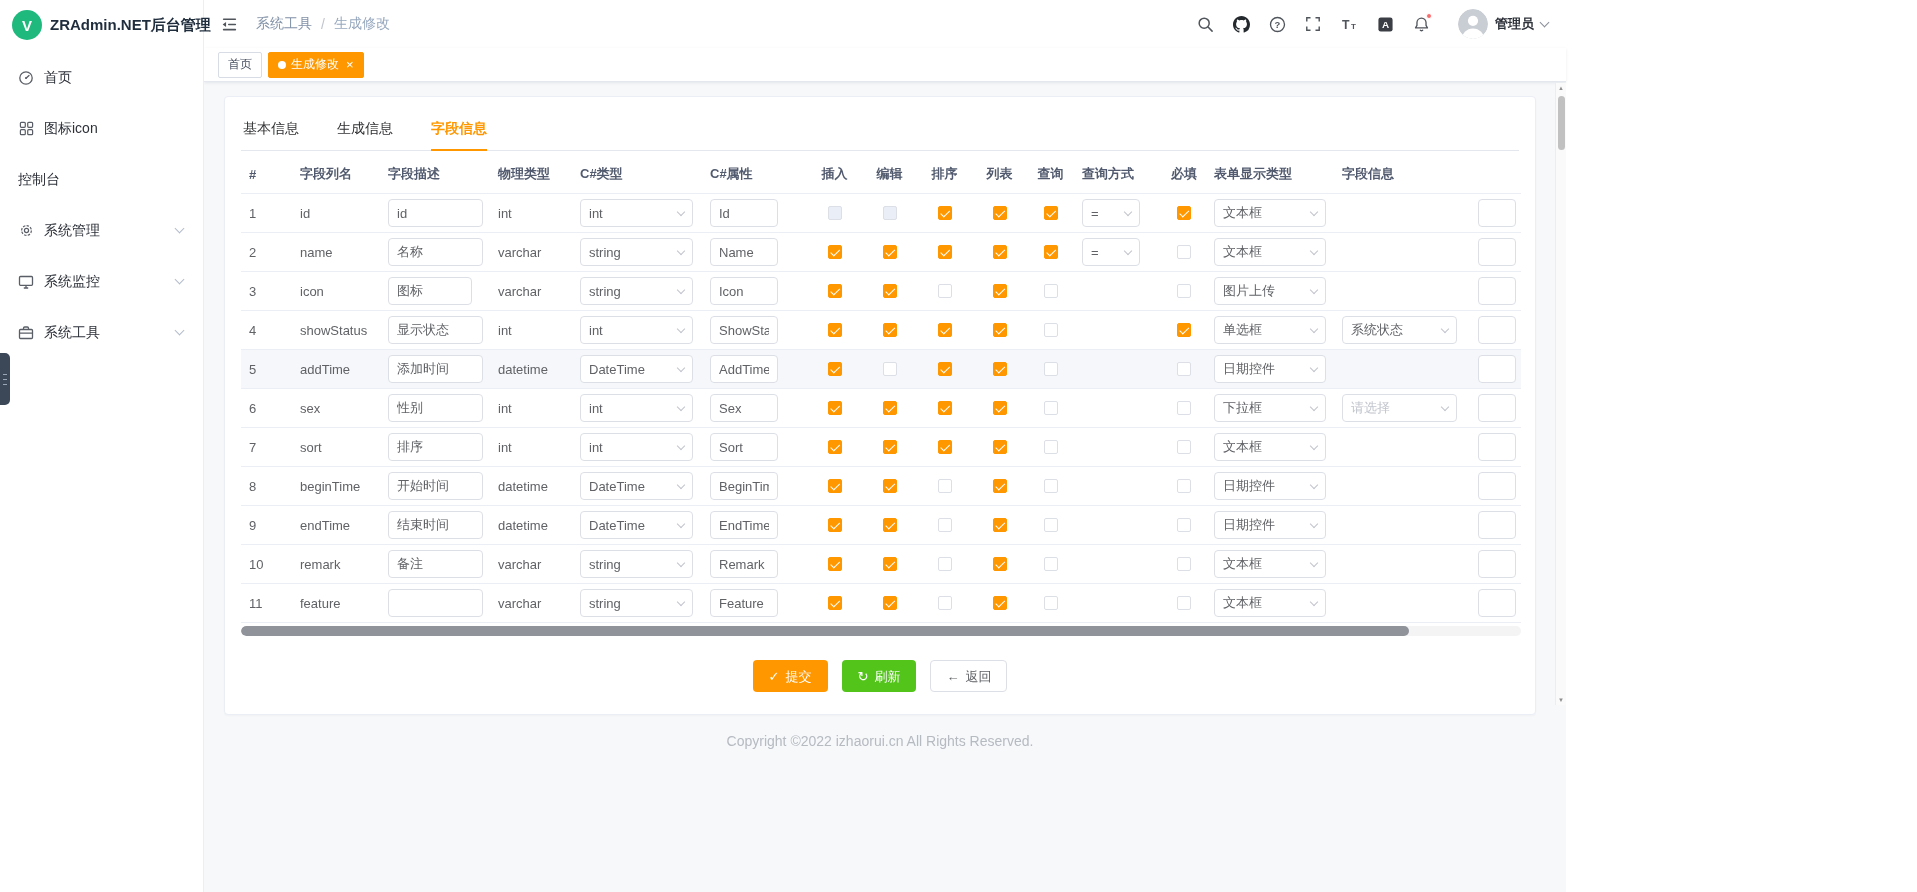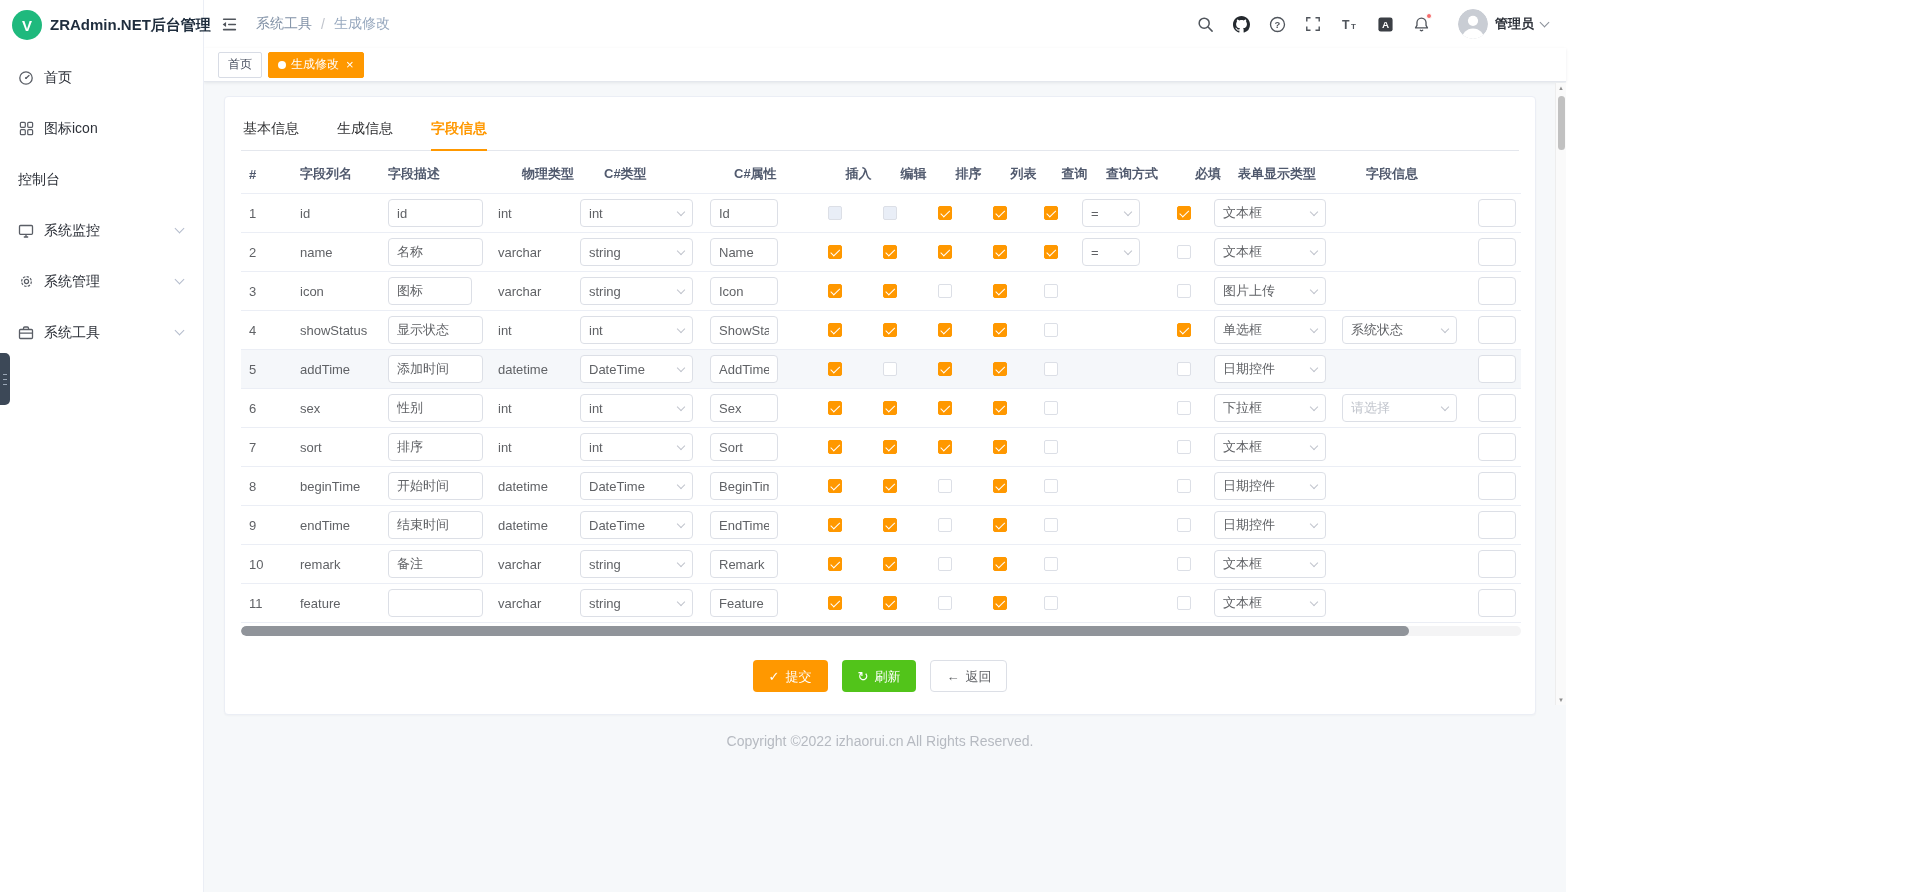--- a/index.html
+++ b/index.html
@@ -124,36 +124,36 @@
               <rect x="9.3" y="9.3" width="5.2" height="5.2" rx="1"></rect>
             </svg>
           </span>
           <span class="mi-label">图标icon</span>
         </div>
         <div class="menu-item">
           <span class="mi-label">控制台</span>
         </div>
         <div class="menu-item">
           <span class="mi-icon">
+            <svg viewBox="0 0 16 16" width="15" height="15" fill="none" stroke="#5a5e66" stroke-width="1.3">
+              <circle cx="8" cy="8" r="2.2"></circle>
+              <circle cx="8" cy="8" r="5.2" stroke-dasharray="2.6 1.4"></circle>
+            </svg>
+          </span>
+          <span class="mi-label">系统管理</span>
+          <span class="chev"></span>
+        </div>
+        <div class="menu-item">
+          <span class="mi-icon">
             <svg viewBox="0 0 16 16" width="16" height="16" fill="none" stroke="#5a5e66" stroke-width="1.3">
               <rect x="1.5" y="2.5" width="13" height="8.8" rx="1"></rect>
               <path d="M5.8 14h4.4M8 11.3V14"></path>
             </svg>
           </span>
           <span class="mi-label">系统监控</span>
-          <span class="chev"></span>
-        </div>
-        <div class="menu-item">
-          <span class="mi-icon">
-            <svg viewBox="0 0 16 16" width="15" height="15" fill="none" stroke="#5a5e66" stroke-width="1.3">
-              <circle cx="8" cy="8" r="2.2"></circle>
-              <circle cx="8" cy="8" r="5.2" stroke-dasharray="2.6 1.4"></circle>
-            </svg>
-          </span>
-          <span class="mi-label">系统管理</span>
           <span class="chev"></span>
         </div>
         <div class="menu-item">
           <span class="mi-icon">
             <svg viewBox="0 0 16 16" width="16" height="16" fill="none" stroke="#5a5e66" stroke-width="1.3">
               <rect x="1.5" y="4.5" width="13" height="9" rx="1"></rect>
               <path d="M5.5 4.5V3.2a1.2 1.2 0 011.2-1.2h2.6a1.2 1.2 0 011.2 1.2v1.3M1.5 8.2h13"></path>
             </svg>
           </span>
           <span class="mi-label">系统工具</span>
@@ -275,21 +275,21 @@
             <div class="ctab">基本信息</div>
             <div class="ctab">生成信息</div>
             <div class="ctab active">字段信息</div>
           </div>
 
         <div class="table-wrap">
           <div class="t-row t-head">
               <div class="t-cell" style="width: 51px;">#</div>
               <div class="t-cell" style="width: 88px;">字段列名</div>
               <div class="t-cell" style="width: 110px;">字段描述</div>
-              <div class="t-cell" style="width: 82px; margin-left: 24px;">物理类型</div>
+              <div class="t-cell" style="width: 82px;">物理类型</div>
               <div class="t-cell" style="width: 130px;">C#类型</div>
               <div class="t-cell" style="width: 105px;">C#属性</div>
               <div class="t-cell cc" style="width: 55px;">插入</div>
               <div class="t-cell cc" style="width: 55px;">编辑</div>
               <div class="t-cell cc" style="width: 55px;">排序</div>
               <div class="t-cell cc" style="width: 55px;">列表</div>
               <div class="t-cell cc" style="width: 47px;">查询</div>
               <div class="t-cell" style="width: 88px;">查询方式</div>
               <div class="t-cell cc" style="width: 44px;">必填</div>
               <div class="t-cell" style="width: 128px; text-align: center;">表单显示类型</div>

